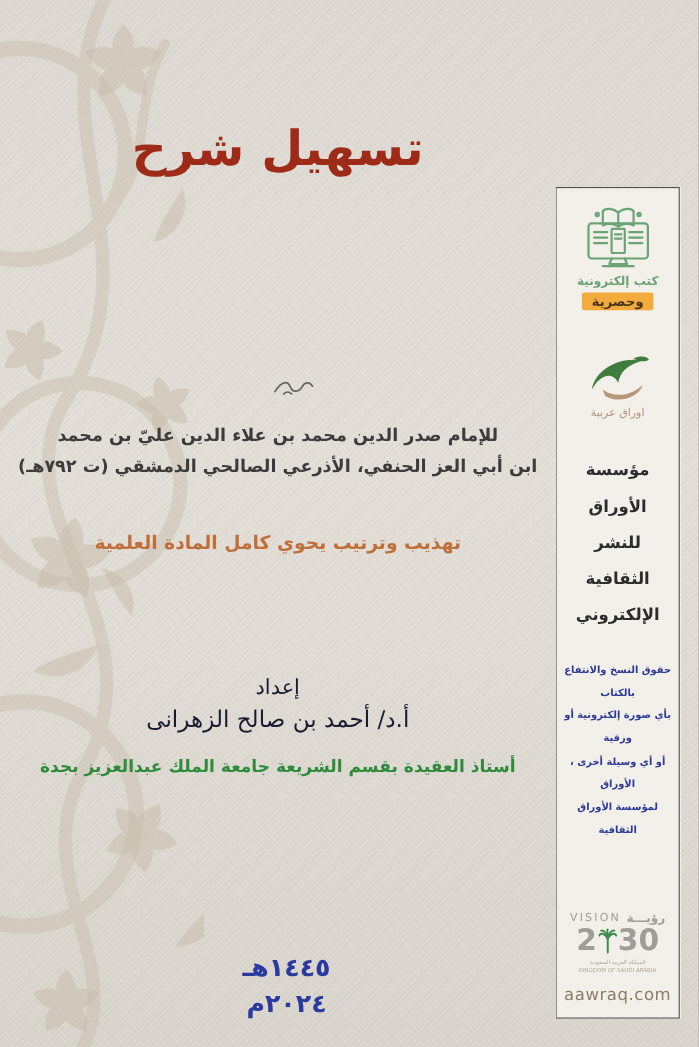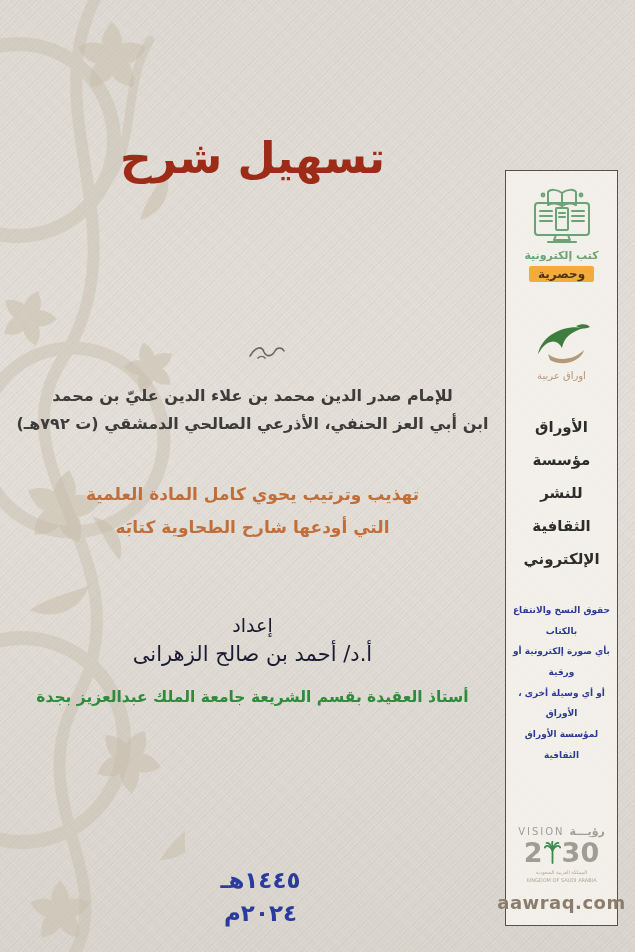--- a/index.html
+++ b/index.html
@@ -7,21 +7,21 @@
     position:relative;width:635px;height:952px;overflow:hidden;
     font-family:"DejaVu Sans",sans-serif;
     background:
       repeating-linear-gradient(45deg, rgba(255,255,255,.10) 0 1px, rgba(0,0,0,0) 1px 3px),
       repeating-linear-gradient(-45deg, rgba(120,110,95,.05) 0 1px, rgba(0,0,0,0) 1px 4px),
       linear-gradient(180deg,#dcd8d1 0%,#e2ded7 45%,#d8d4cc 100%);
   }
   .arabesque{position:absolute;left:0;top:0;pointer-events:none;}
   
   .main-col{position:absolute;left:0;top:0;width:505px;height:952px;direction:rtl;text-align:center;}
-  .supertitle{position:absolute;top:132px;right:0;width:100%;font-size:44px;font-weight:700;color:#9e2a18;}
+  .supertitle{position:absolute;top:110px;right:0;width:100%;font-size:44px;font-weight:700;color:#9e2a18;}
   .main-title{position:absolute;top:218px;right:0;width:100%;font-size:56px;font-weight:700;color:#1d5c7f;
               text-shadow:0 1px 0 rgba(90,70,40,.25);letter-spacing:-1px;}
   .flourish{position:absolute;top:344px;left:248px;opacity:.8;}
   .author{position:absolute;top:382px;right:0;width:100%;font-size:16px;font-weight:700;color:#3d3c3a;line-height:1.75;}
   .desc{position:absolute;top:478px;right:0;width:100%;font-size:17px;font-weight:700;color:#c06f3a;line-height:1.95;}
   .i3dad{position:absolute;top:614px;right:0;width:100%;font-size:19px;color:#1a1a30;}
   .preparer{position:absolute;top:642px;right:0;width:100%;font-size:21px;color:#1a1a30;}
   .affiliation{position:absolute;top:688px;right:0;width:100%;font-size:15.5px;font-weight:700;color:#2e8b3c;}
   .datebox{position:absolute;top:864px;right:0;width:100%;font-size:23px;font-weight:700;color:#2b3a9e;line-height:1.45;transform:translateX(8px);}
   
@@ -38,21 +38,21 @@
   .awraq-logo{margin-top:40px;}
   .awraq-text{margin-top:2px;font-size:10px;color:#b49478;letter-spacing:1px;}
   .pubwords{margin-top:30px;font-size:15px;font-weight:700;color:#2c2c2c;line-height:2.2;}
   .copyright{margin-top:24px;font-size:9px;font-weight:700;color:#2c3a96;line-height:2.3;width:100%;}
   .vision{margin-top:auto;margin-bottom:12px;display:flex;flex-direction:column;align-items:center;direction:ltr;}
   .vision-row{display:flex;align-items:center;gap:5px;color:#a09d95;}
   .vision-en{font-size:10px;letter-spacing:2px;}
   .vision-ar{font-size:11px;font-weight:700;}
   .vision-year{display:flex;align-items:center;font-size:27px;font-weight:700;color:#a09d95;line-height:1;margin-top:1px;}
   .kingdom{font-size:5px;color:#b0a89b;line-height:1.6;margin-top:2px;}
-  .website{margin-top:8px;font-size:18px;font-weight:700;color:#8b7d6b;letter-spacing:.5px;}
+  .website{margin-top:8px;font-size:15px;font-weight:400;color:#8b7d6b;letter-spacing:.5px;}
 </style>
 </head>
 <body>
 
 <div class="page">
 
   <svg class="arabesque" width="185" height="952" viewBox="0 0 185 952">
     <defs>
       <g id="fl">
         <path d="M0,-24 C9,-15 9,-5 0,0 C-9,-5 -9,-15 0,-24"></path>
@@ -95,21 +95,20 @@
       <path d="M2,12 C8,2 14,2 16,8 C18,13 24,13 27,7 C29,3 34,3 36,7 M10,14 c2,-2 5,-2 7,0" stroke="#4a4a48" stroke-width="1.6" fill="none" stroke-linecap="round"></path>
     </svg>
 
     <div class="author">
       <div>للإمام صدر الدين محمد بن علاء الدين عليّ بن محمد</div>
       <div>ابن أبي العز الحنفي، الأذرعي الصالحي الدمشقي (ت ٧٩٢هـ)</div>
     </div>
 
     <div class="desc">
       <div>تهذيب وترتيب يحوي كامل المادة العلمية</div>
-      <div>التي أودعها شارح الطحاوية كتابَه</div>
     </div>
 
     <div class="i3dad">إعداد</div>
     <div class="preparer">أ.د/ أحمد بن صالح الزهرانى</div>
     <div class="affiliation">أستاذ العقيدة بقسم الشريعة جامعة الملك عبدالعزيز  بجدة</div>
 
     <div class="datebox">
       <div>١٤٤٥هـ</div>
       <div>٢٠٢٤م</div>
     </div>
@@ -141,22 +140,22 @@
     <div class="ebook-badge">وحصرية</div>
 
     <svg class="awraq-logo" width="60" height="46" viewBox="0 0 60 46">
       <path d="M6,32 C10,12 34,2 52,6 C38,10 32,16 30,26 C26,18 18,17 10,26 Z" fill="#3f7d3f"></path>
       <path d="M44,4 C50,1 56,2 58,5 C54,7 49,7 44,4 Z" fill="#3f7d3f"></path>
       <path d="M16,32 C26,40 42,38 52,28 C50,38 32,46 18,38 Z" fill="#b59877"></path>
     </svg>
     <div class="awraq-text">اوراق عربية</div>
 
     <div class="pubwords">
+      <div>مؤسسة</div>
       <div>الأوراق</div>
-      <div>مؤسسة</div>
       <div>للنشر</div>
       <div>الثقافية</div>
       <div>الإلكتروني</div>
     </div>
 
     <div class="copyright">
       <div>حقوق النسخ والانتفاع بالكتاب</div>
       <div>بأي صورة إلكترونية أو ورقية</div>
       <div>أو أي وسيلة أخرى ، الأوراق</div>
       <div>لمؤسسة الأوراق الثقافية</div>

